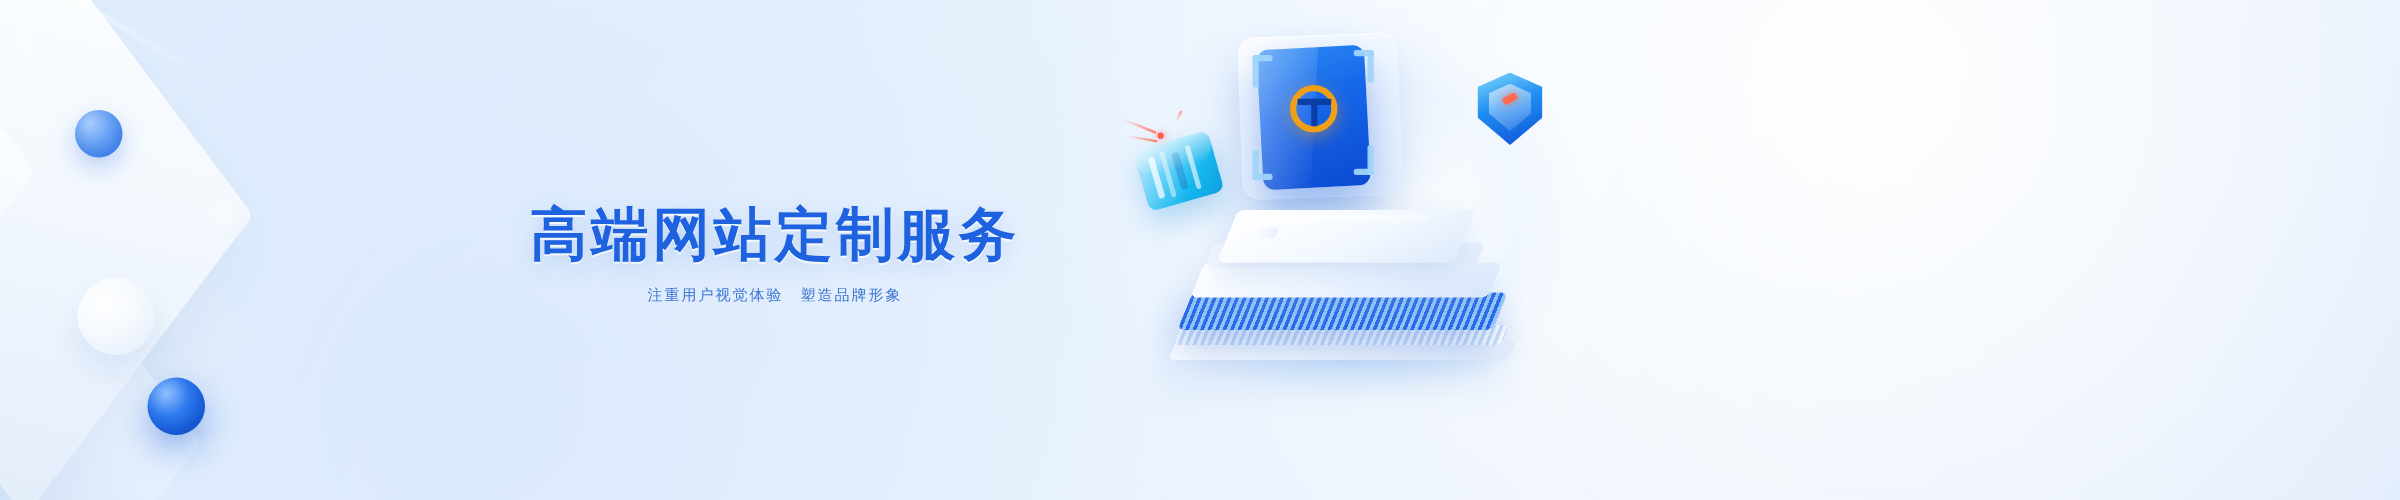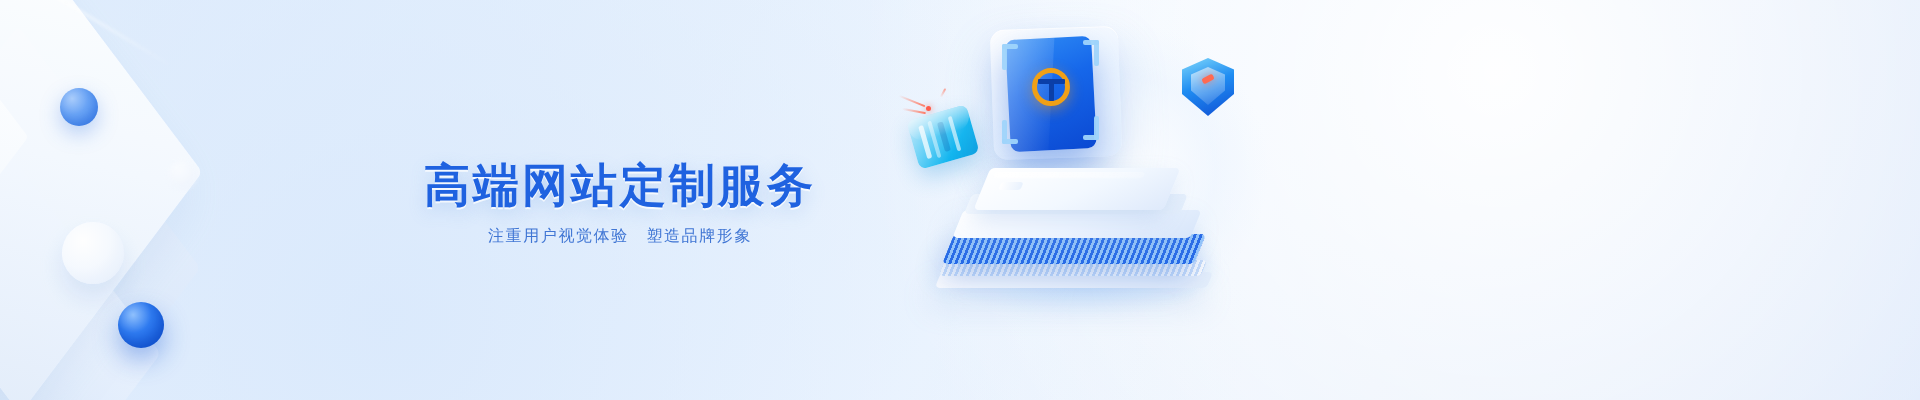--- a/index.html
+++ b/index.html
@@ -85,21 +85,21 @@
     font-size:46px;font-weight:bold;letter-spacing:3px;
     color:#1f62e0;
     margin:0 0 20px 0;line-height:1;
     text-shadow:0 2px 0 rgba(255,255,255,.75), 0 6px 18px rgba(110,160,230,.30);
   }
   .sub1{
     font-size:17px;color:#3a6fd0;letter-spacing:1.2px;
     margin:0 0 26px 0;line-height:1;font-weight:normal;
   }
   .sub2{
-    font-size:16px;color:#4076d4;letter-spacing:1.6px;
+    font-size:12px;color:#4076d4;letter-spacing:1.6px;
     margin:0;line-height:1;font-weight:normal;
   }
 
   
   .art{position:absolute;left:880px;top:0;width:420px;height:400px;}
 
   
   .art-glow{
     position:absolute;left:90px;top:20px;width:300px;height:300px;
     background:radial-gradient(circle,rgba(255,255,255,.95) 0%,rgba(235,244,255,.5) 45%,rgba(235,244,255,0) 70%);

